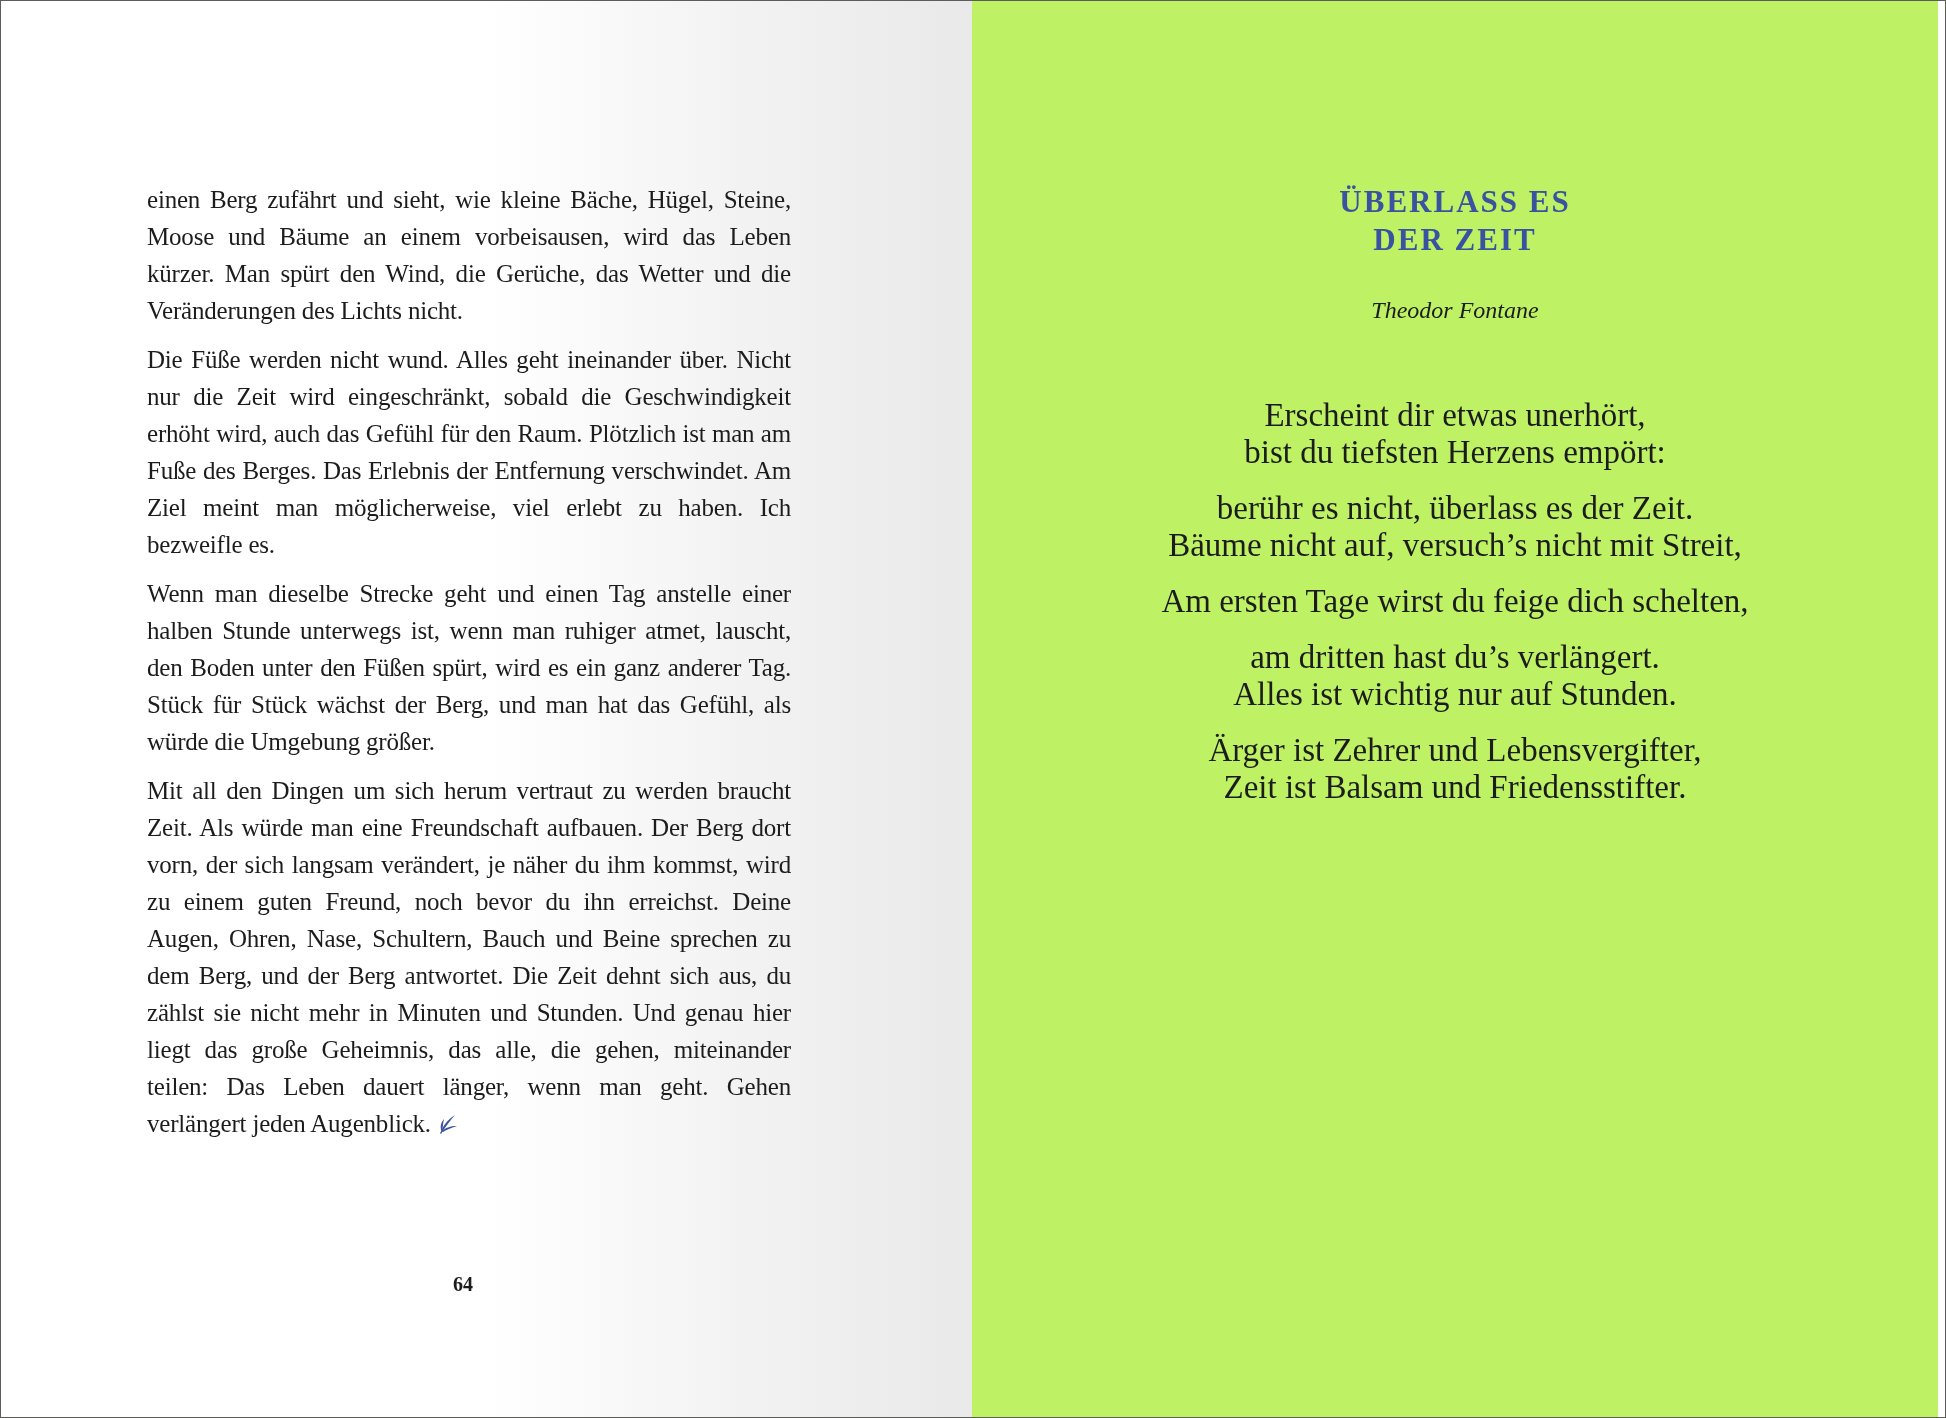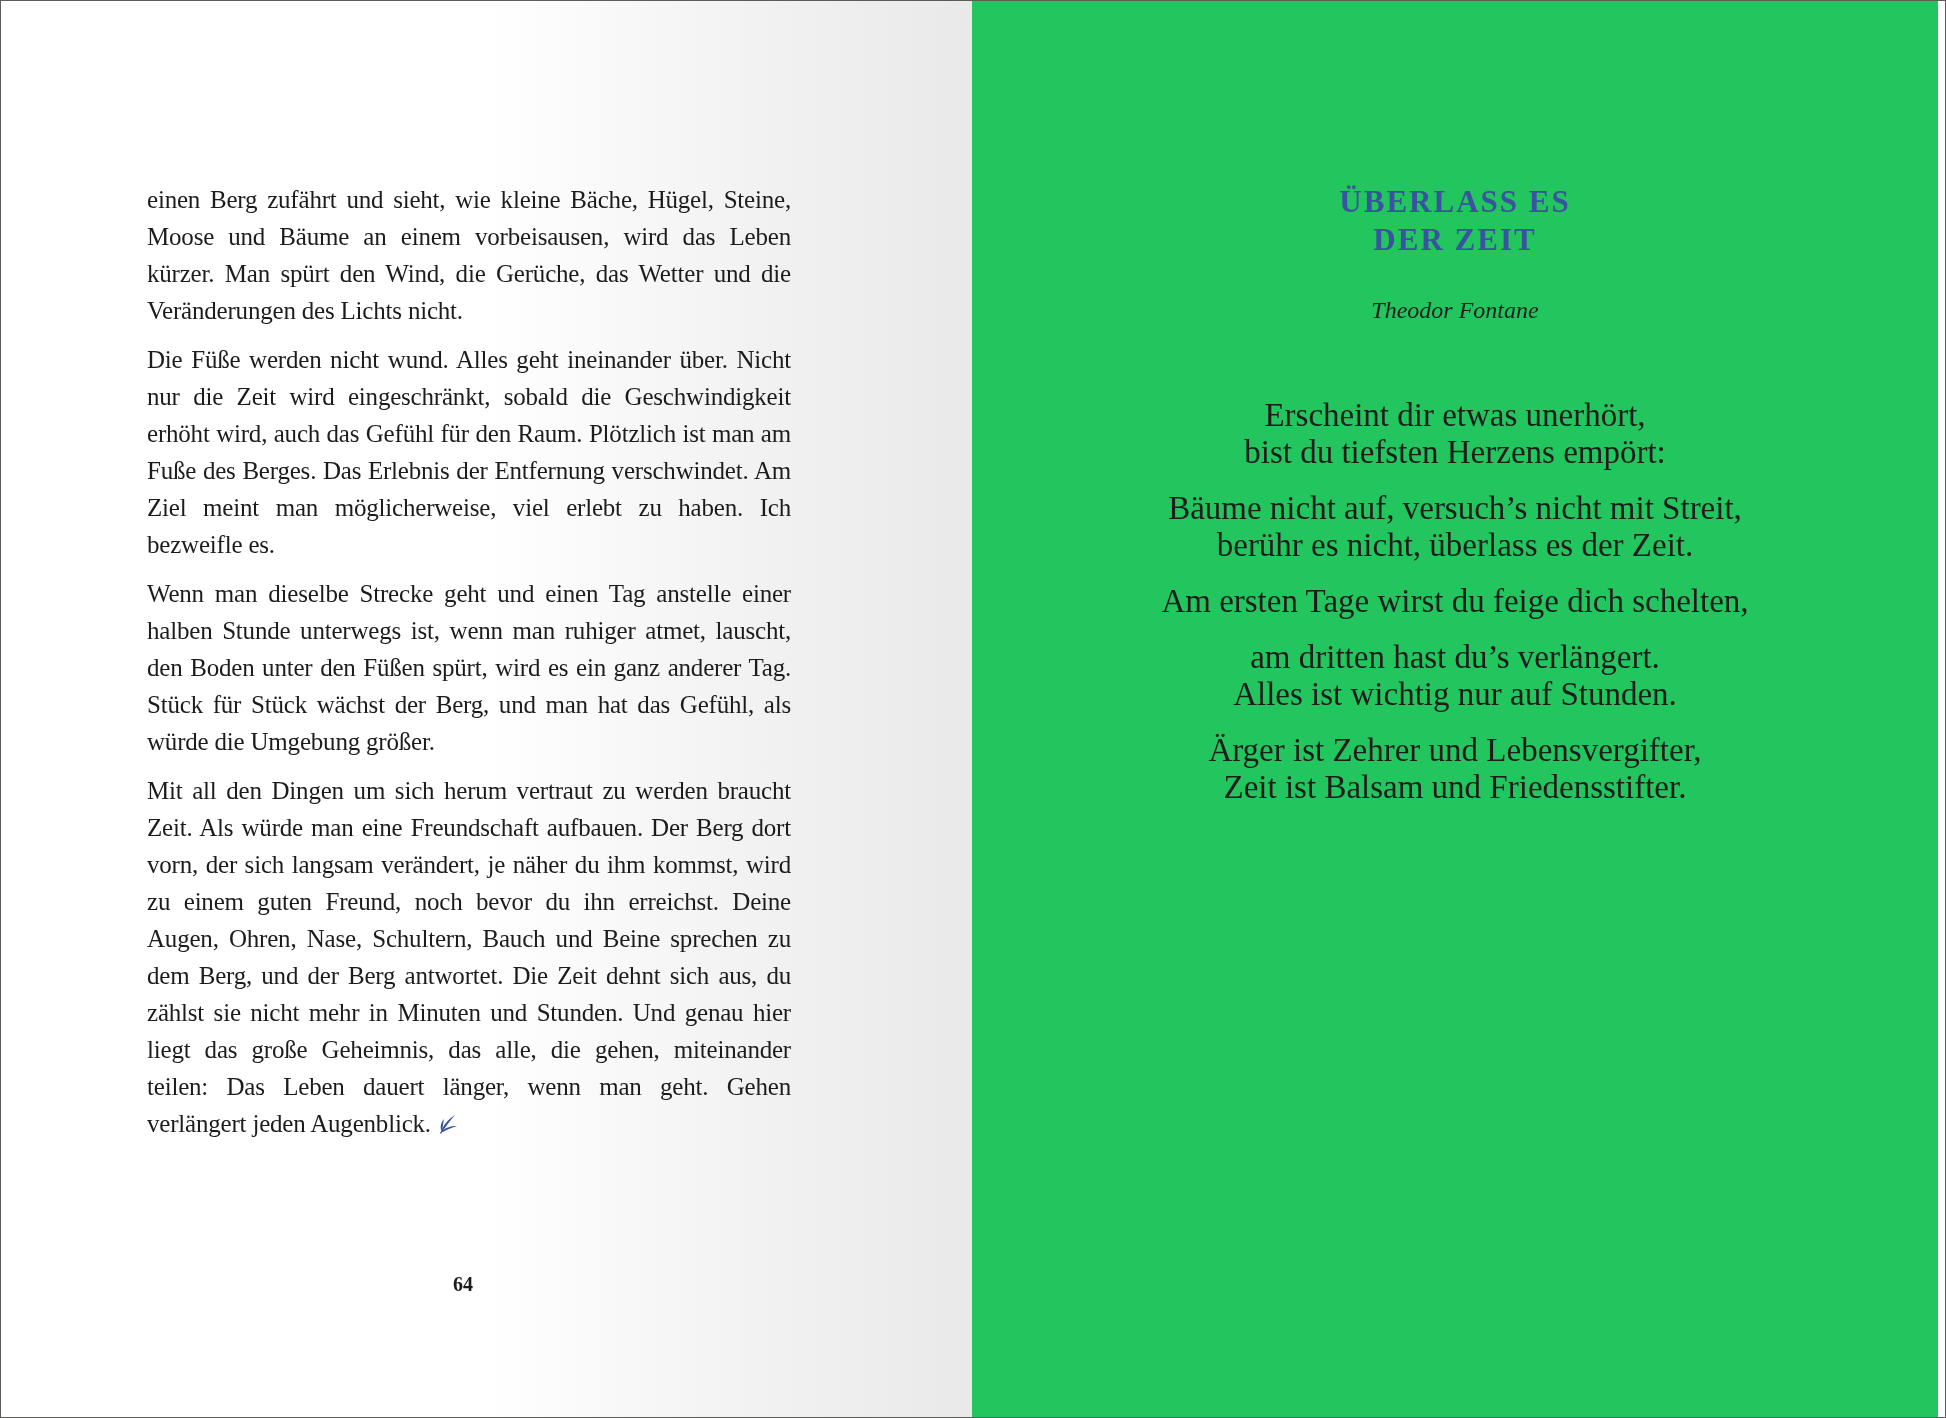--- a/index.html
+++ b/index.html
@@ -13,21 +13,21 @@
     position: absolute; left: 0; top: 0; width: 1944px; height: 1416px;
     border: 1px solid #5c5c58;
   }
   .spread { position: absolute; left: 1px; top: 1px; width: 1944px; height: 1416px; display: flex; border-radius: 6px; }
   .page-left {
     position: relative; width: 971px; height: 100%;
     background: linear-gradient(to right, #ffffff 0%, #ffffff 50%, #f3f3f3 75%, #e9e9e9 100%);
   }
   .page-right {
     position: relative; width: 966px; height: 100%;
-    background: #22c55e;
+    background: #bef264;
   }
   .right-edge { width: 7px; height: 100%; background: #ffffff; }
 
   .body-text {
     position: absolute; left: 146px; top: 180px; width: 644px;
     font-size: 25px; line-height: 37px; text-align: justify;
     letter-spacing: -0.2px;
   }
   .body-text p { margin: 0 0 12px 0; }
   .end-mark {
@@ -83,22 +83,22 @@
       <div>DER ZEIT</div>
     </div>
     <div class="author">Theodor Fontane</div>
 
     <div class="poem">
       <div class="stanza">
         <div>Erscheint dir etwas unerhört,</div>
         <div>bist du tiefsten Herzens empört:</div>
       </div>
       <div class="stanza">
+        <div>berühr es nicht, überlass es der Zeit.</div>
         <div>Bäume nicht auf, versuch’s nicht mit Streit,</div>
-        <div>berühr es nicht, überlass es der Zeit.</div>
       </div>
       <div class="stanza">
         <div>Am ersten Tage wirst du feige dich schelten,</div>
       </div>
       <div class="stanza">
         <div>am dritten hast du’s verlängert.</div>
         <div>Alles ist wichtig nur auf Stunden.</div>
       </div>
       <div class="stanza">
         <div>Ärger ist Zehrer und Lebensvergifter,</div>

